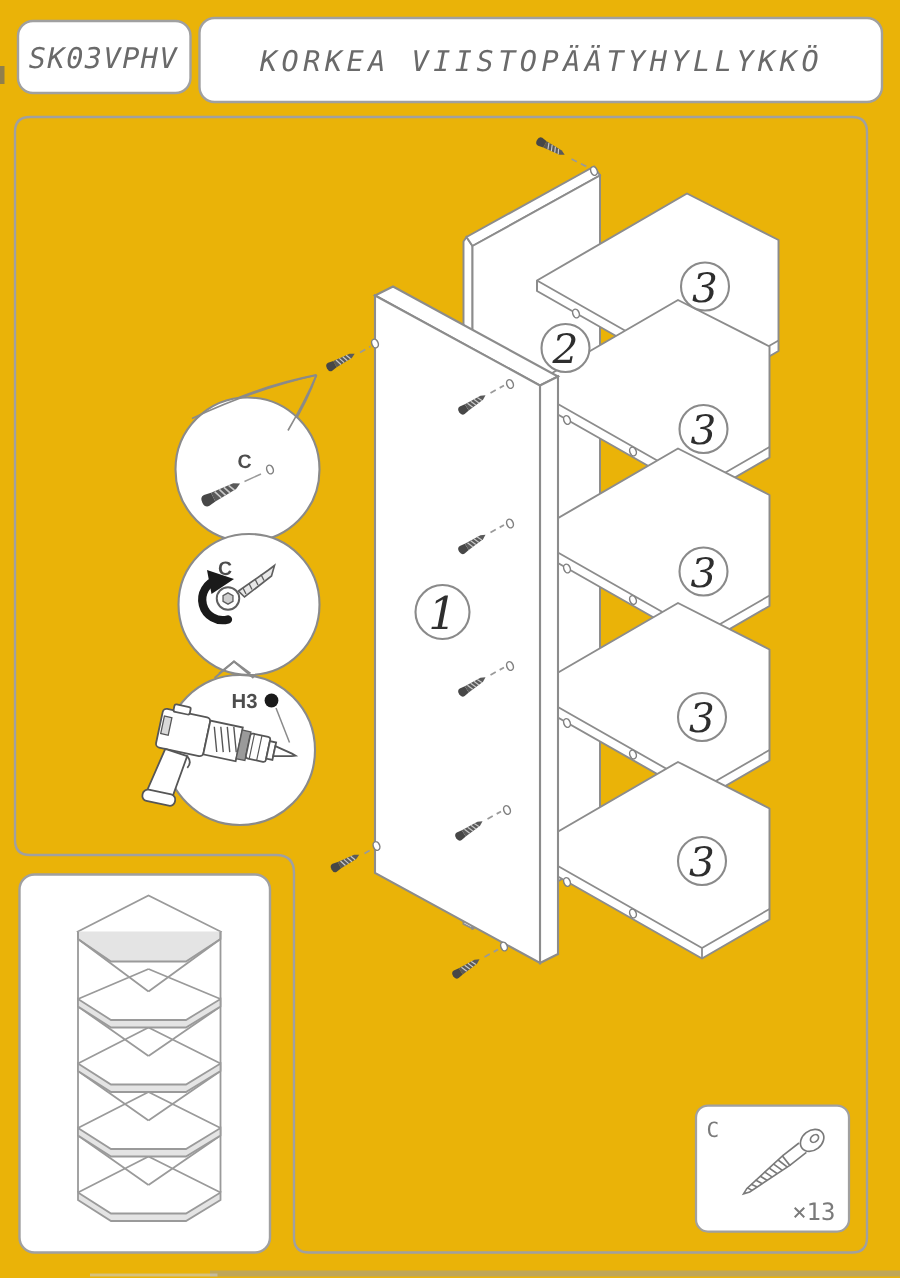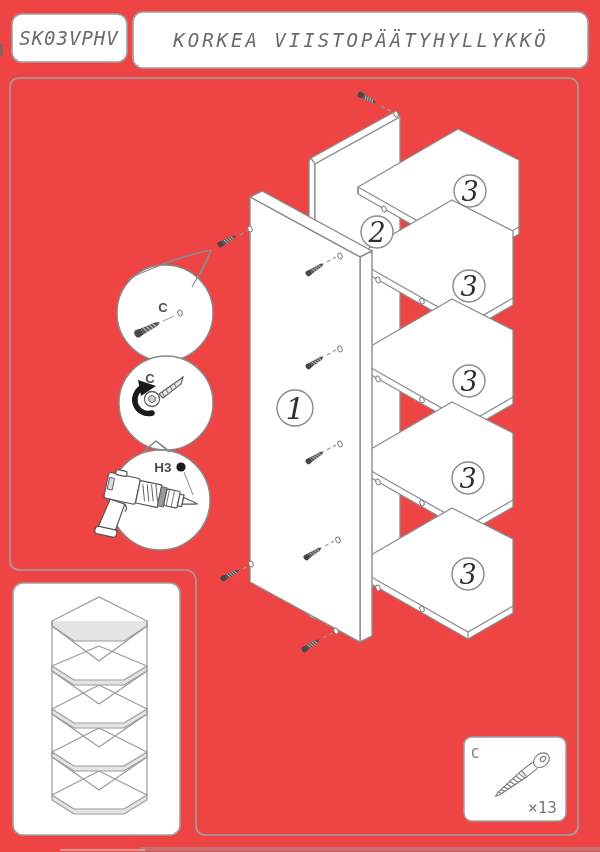--- a/index.html
+++ b/index.html
@@ -1,16 +1,16 @@
 <!DOCTYPE html>
 <html><head>
 <meta charset="utf-8">
 <style>
   html,body{margin:0;padding:0;background:#ffffff;}
-  .page{position:relative;width:600px;height:852px;background:#ef4444;overflow:hidden;
+  .page{position:relative;width:600px;height:852px;background:#eab308;overflow:hidden;
         font-family:"DejaVu Sans Mono", monospace;}
   svg{display:block}
   text{user-select:none}
   .hdr{font-family:"DejaVu Sans Mono",monospace;font-style:italic;fill:#6a6a6a;}
   .num{font-family:"DejaVu Serif",serif;font-style:italic;fill:#2e2e2e;}
   .lbl{font-family:"Liberation Sans","DejaVu Sans",sans-serif;font-weight:bold;fill:#4d4d4d;}
   .qty{font-family:"DejaVu Sans Mono",monospace;fill:#7a7a7a;}
 </style>
 </head>
 <body>

